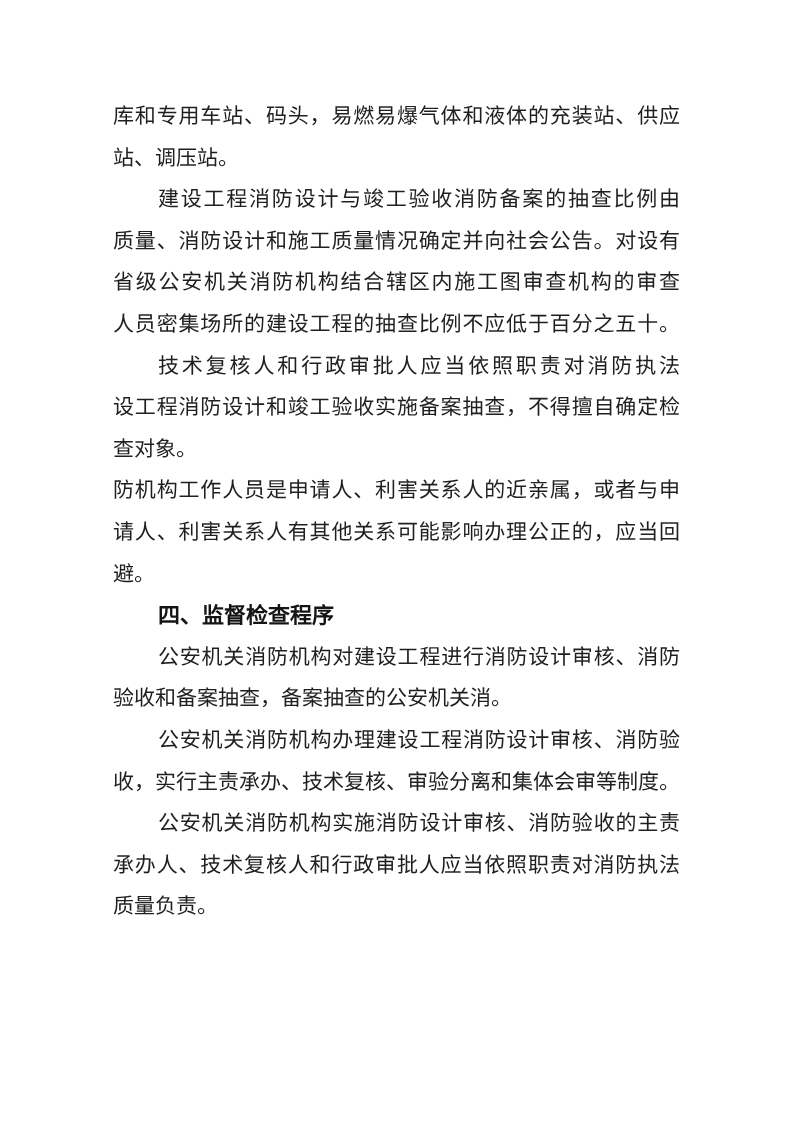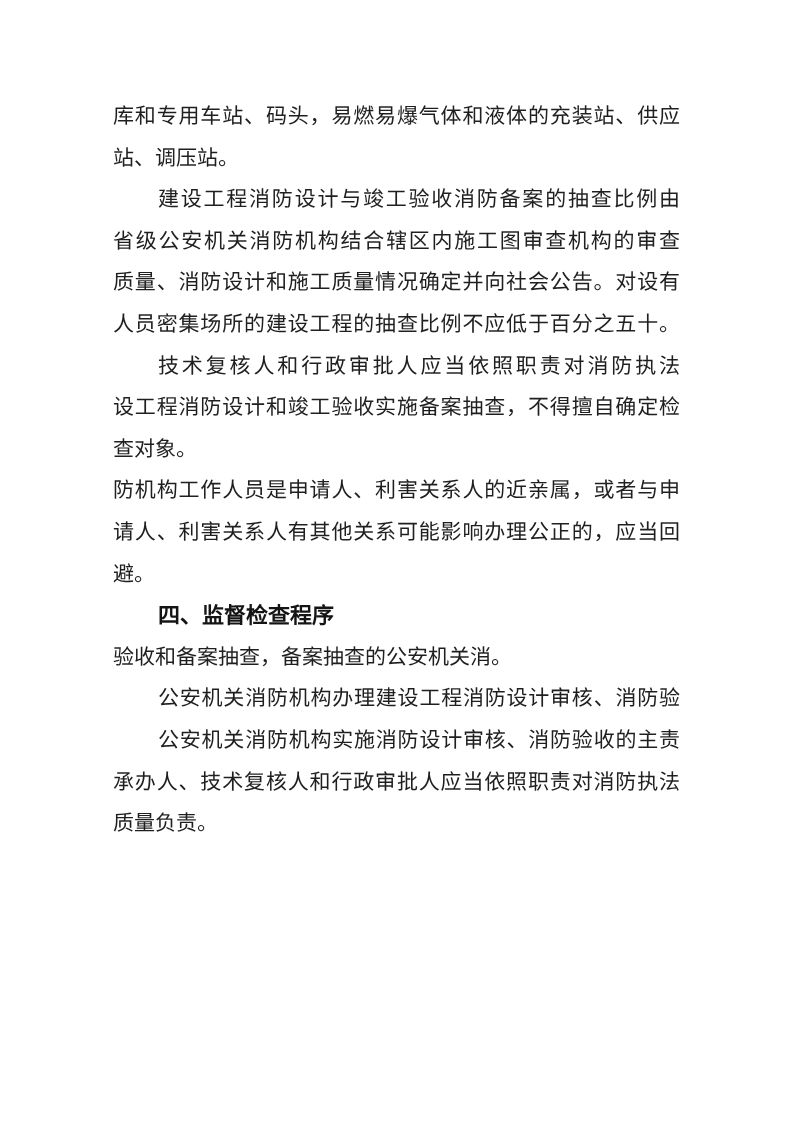--- a/index.html
+++ b/index.html
@@ -46,29 +46,31 @@
   }
 </style>
 </head>
 <body>
 
 <div class="page">
   <div class="doc-content" id="doc-content">
       <div class="line justify">库和专用车站、码头，易燃易爆气体和液体的充装站、供应</div>
       <div class="line">站、调压站。</div>
       <div class="line indent justify">建设工程消防设计与竣工验收消防备案的抽查比例由</div>
+      <div class="line justify">质量、消防设计和施工质量情况确定并向社会公告。对设有</div>
       <div class="line justify">省级公安机关消防机构结合辖区内施工图审查机构的审查</div>
-      <div class="line justify">质量、消防设计和施工质量情况确定并向社会公告。对设有</div>
       <div class="line justify">人员密集场所的建设工程的抽查比例不应低于百分之五十。</div>
       <div class="line indent justify">技术复核人和行政审批人应当依照职责对消防执法</div>
       <div class="line justify">设工程消防设计和竣工验收实施备案抽查，不得擅自确定检</div>
       <div class="line">查对象。</div>
       <div class="line justify">防机构工作人员是申请人、利害关系人的近亲属，或者与申</div>
       <div class="line justify">请人、利害关系人有其他关系可能影响办理公正的，应当回</div>
       <div class="line">避。</div>
       <div class="line heading indent">四、监督检查程序</div>
+      <div class="line indent justify">公安机关消防机构对建设工程进行消防设计审核、消防</div>
       <div class="line">验收和备案抽查，备案抽查的公安机关消。</div>
       <div class="line indent justify">公安机关消防机构办理建设工程消防设计审核、消防验</div>
+      <div class="line">收，实行主责承办、技术复核、审验分离和集体会审等制度。</div>
       <div class="line indent justify">公安机关消防机构实施消防设计审核、消防验收的主责</div>
       <div class="line justify">承办人、技术复核人和行政审批人应当依照职责对消防执法</div>
       <div class="line">质量负责。</div>
     </div>
 </div>
 
 </body></html>

